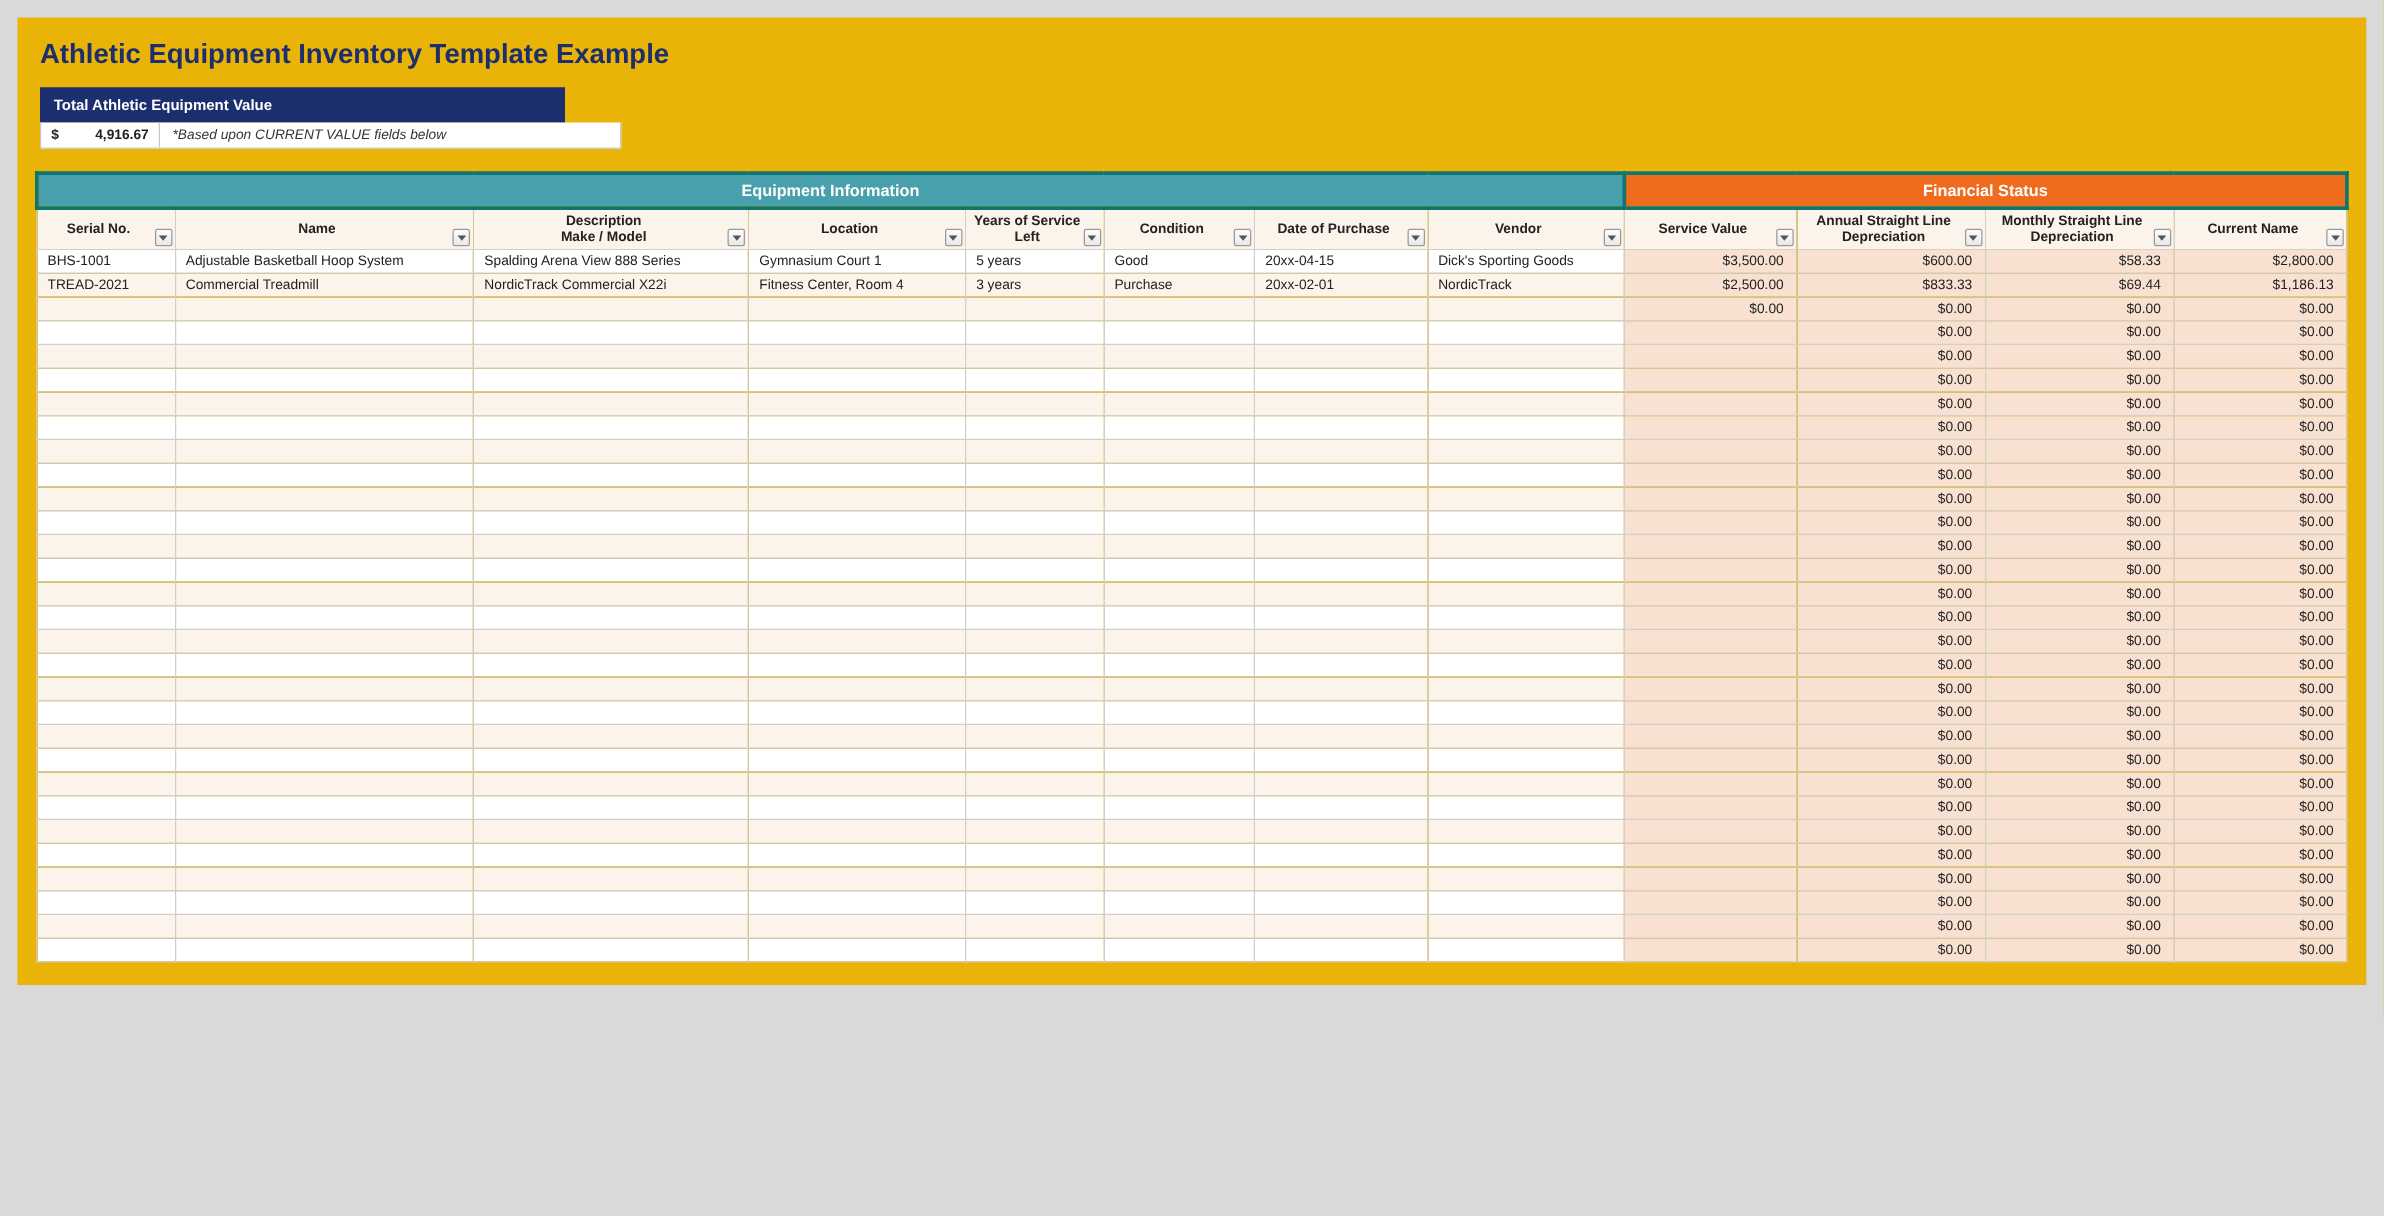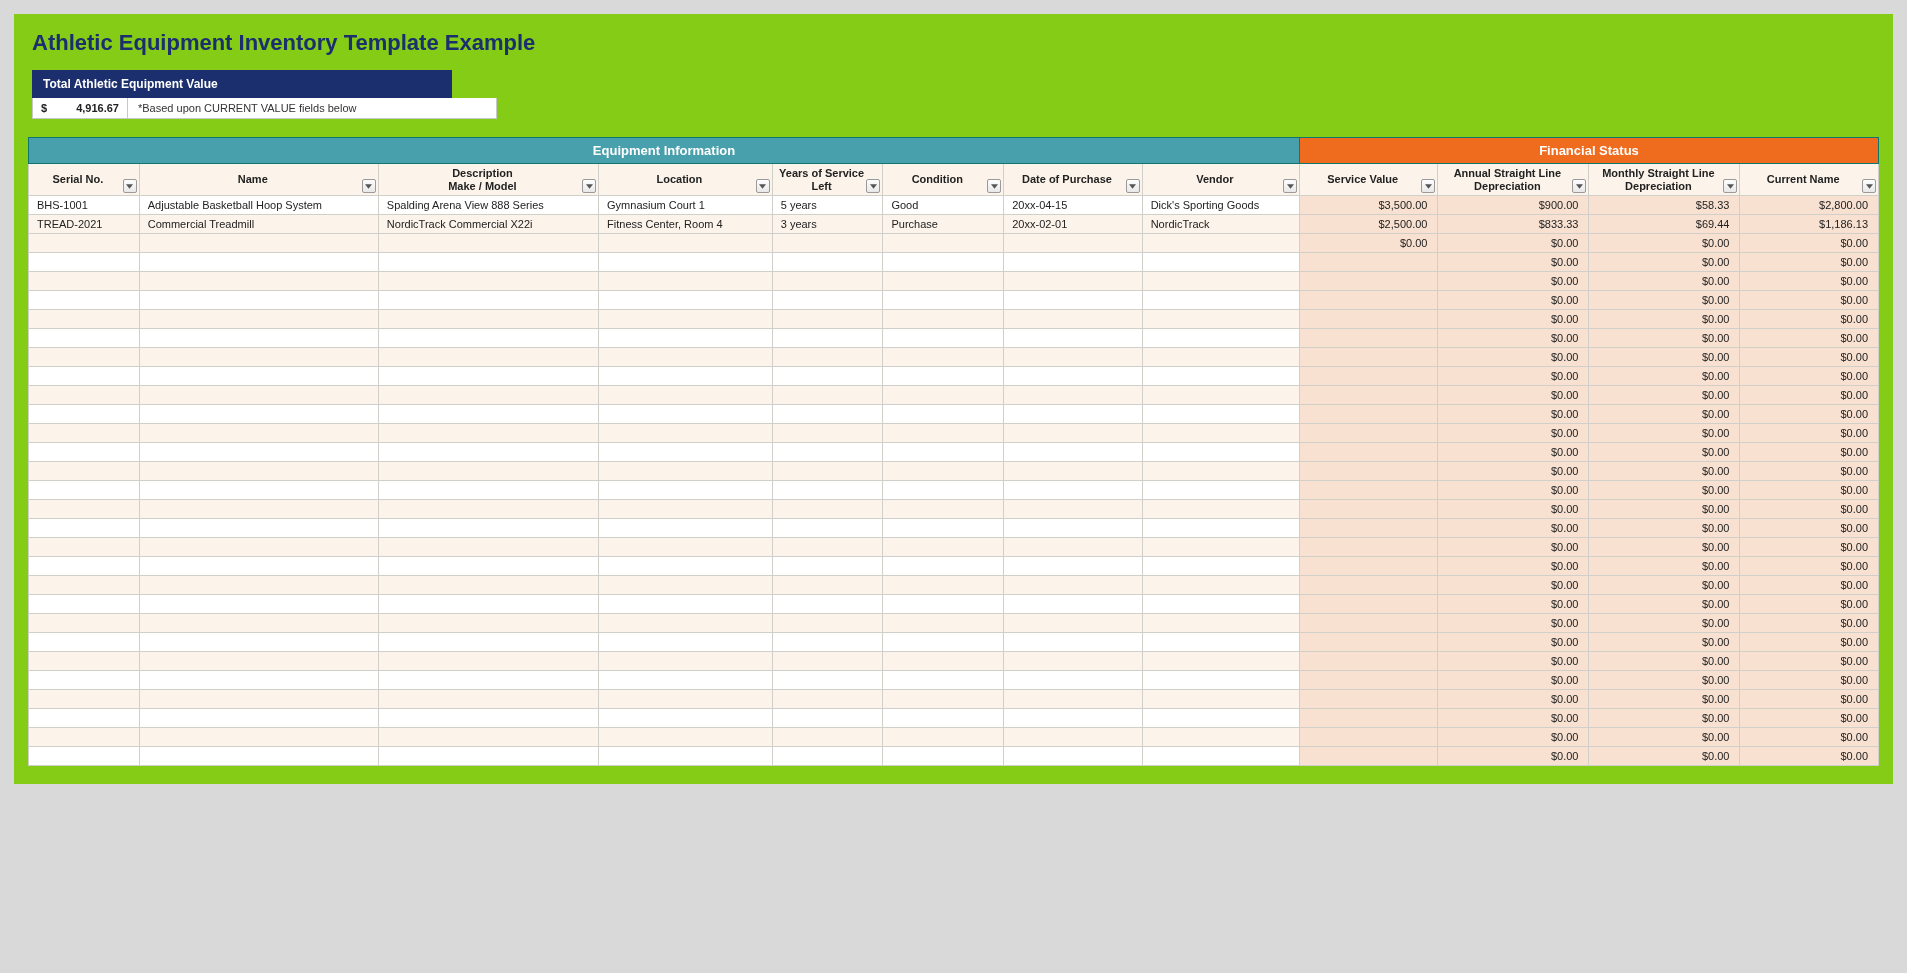--- a/index.html
+++ b/index.html
@@ -4,21 +4,21 @@
 <style>
   * { box-sizing: border-box; margin: 0; padding: 0; }
   body {
     background: #d9d9d9;
     font-family: "Segoe UI", Tahoma, Geneva, Verdana, sans-serif;
     font-size: 11px;
     color: #222;
     padding: 14px;
   }
   .sheet {
-    background: #84cc16;
+    background: #eab308;
     width: 1879px;
     padding: 12px 14px 18px 14px;
   }
   .title {
     font-size: 22px;
     font-weight: 700;
     color: #1b2e6d;
     margin: 4px 0 14px 4px;
   }
   
@@ -44,20 +44,21 @@
     padding: 4px 8px;
     border-right: 1px solid #c8c8c8;
     display: flex;
     justify-content: space-between;
     font-weight: 700;
     font-size: 11px;
   }
   .summary-cell-note {
     flex: 1;
     padding: 4px 10px;
+    font-style: italic;
     font-size: 11px;
     color: #333;
   }
   
   .grid {
     border-collapse: collapse;
     width: 100%;
     table-layout: fixed;
   }
   .grid th, .grid td {
@@ -67,21 +68,21 @@
     overflow: hidden;
     white-space: nowrap;
     text-overflow: ellipsis;
   }
   .group-header th {
     text-align: center;
     font-weight: 700;
     color: #ffffff;
     font-size: 13px;
     padding: 5px 4px;
-    border: 1px solid #0f766e;
+    border: 3px solid #0f766e;
   }
   .gh-equip { background: #49a0ad; }
   .gh-fin   { background: #ef6c1e; }
   .col-header th {
     background: #fcf4ea;
     text-align: center;
     font-weight: 700;
     font-size: 11px;
     vertical-align: middle;
     height: 32px;
@@ -263,21 +264,21 @@
         <tr class="r-equip">
           <td class="left">BHS-1001</td>
           <td class="left">Adjustable Basketball Hoop System</td>
           <td class="left">Spalding Arena View 888 Series</td>
           <td class="left">Gymnasium Court 1</td>
           <td class="left">5 years</td>
           <td class="left">Good</td>
           <td class="left">20xx-04-15</td>
           <td class="left">Dick's Sporting Goods</td>
           <td class="fin">$3,500.00</td>
-          <td class="fin">$900.00</td>
+          <td class="fin">$600.00</td>
           <td class="fin">$58.33</td>
           <td class="fin">$2,800.00</td>
         </tr>
         <tr class="r-equip alt">
           <td class="left">TREAD-2021</td>
           <td class="left">Commercial Treadmill</td>
           <td class="left">NordicTrack Commercial X22i</td>
           <td class="left">Fitness Center, Room 4</td>
           <td class="left">3 years</td>
           <td class="left">Purchase</td>

